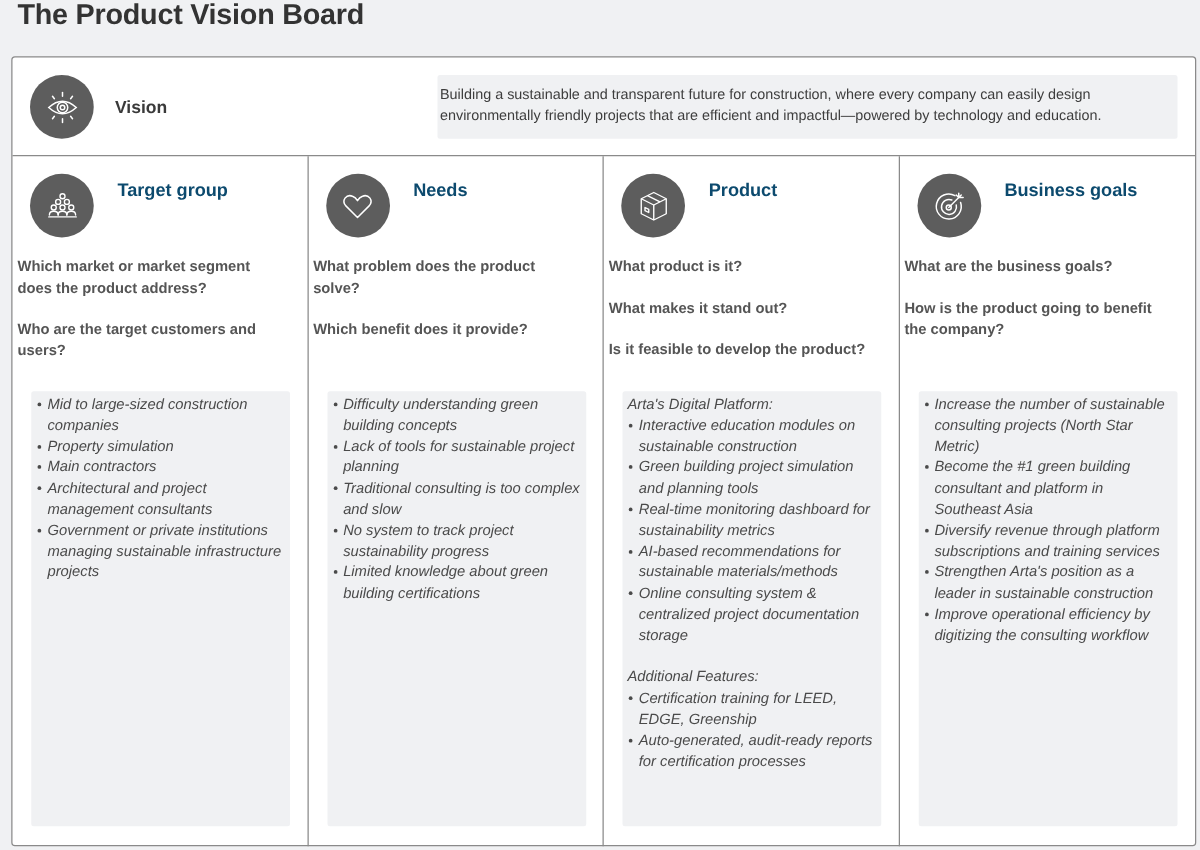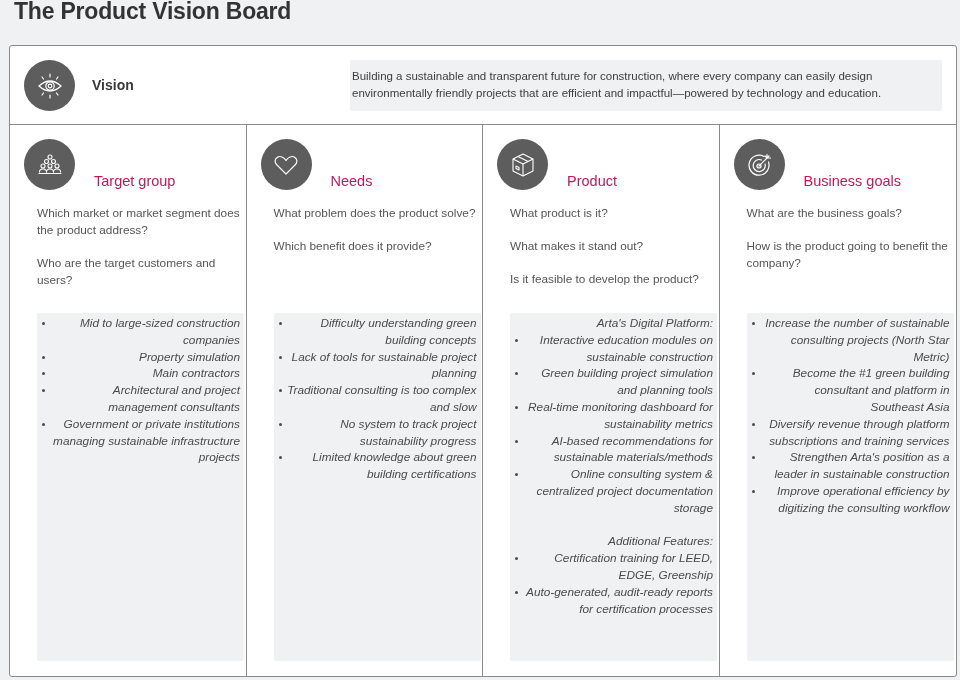--- a/index.html
+++ b/index.html
@@ -39,31 +39,31 @@
     .columns {
       position: absolute; left: 0; top: 79px; width: 100%; height: 552px; display: flex;
     }
     .col {
       position: relative; width: 237px; height: 100%;
       border-right: 1.5px solid #8a8a8a;
     }
     .col:last-child { border-right: none; }
     .col .icon-circle { left: 14px; top: 14px; }
     .col-title {
-      position: absolute; left: 84px; top: 48px; font-size: 14.5px; font-weight: normal; color: #be185d;
+      position: absolute; left: 84px; top: 20px; font-size: 14.5px; font-weight: bold; color: #0c4a6e;
     }
     .questions {
-      position: absolute; left: 27px; top: 80px; width: 210px;
-      font-size: 11.8px; line-height: 17px; color: #555;
+      position: absolute; left: 4px; top: 80px; width: 210px;
+      font-size: 11.8px; line-height: 17px; color: #555; font-weight: bold;
     }
     .questions p { margin-bottom: 16px; }
     .answers {
-      position: absolute; left: 27px; top: 188px; width: 207px; height: 348px;
+      position: absolute; left: 15px; top: 188px; width: 207px; height: 348px;
       background: #f0f1f3; border-radius: 2px; padding: 2px 4px;
-      font-size: 11.8px; line-height: 16.8px; font-style: italic; color: #4a4a4a; text-align: right;
+      font-size: 11.8px; line-height: 16.8px; font-style: italic; color: #4a4a4a;
     }
     .answers ul { list-style: none; }
     .answers li { position: relative; padding-left: 9px; }
     .answers li::before {
       content: ""; position: absolute; left: 1px; top: 7px; width: 3px; height: 3px;
       background: #4a4a4a; border-radius: 50%;
     }
     .answers .group-heading { padding-left: 0; }
     .answers .group { margin-bottom: 16.8px; }
   </style>

